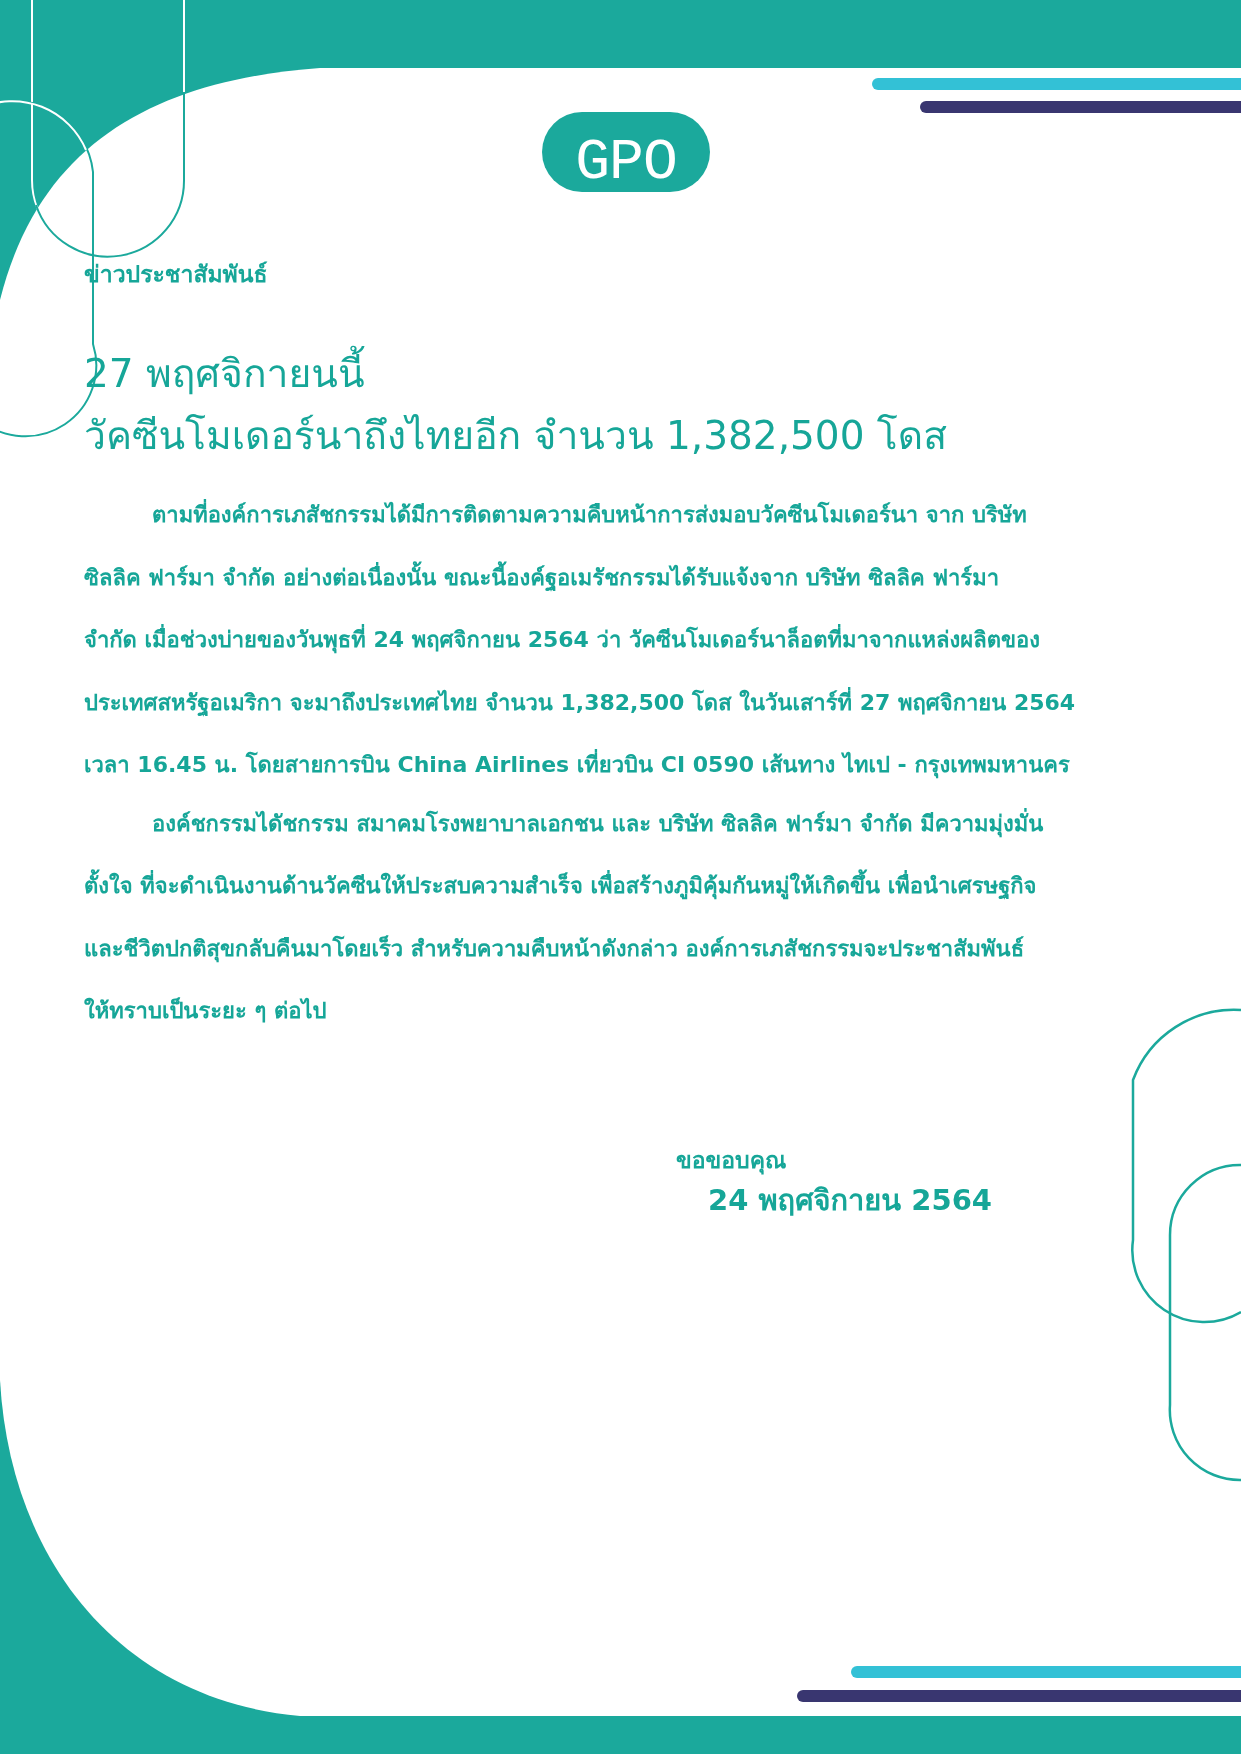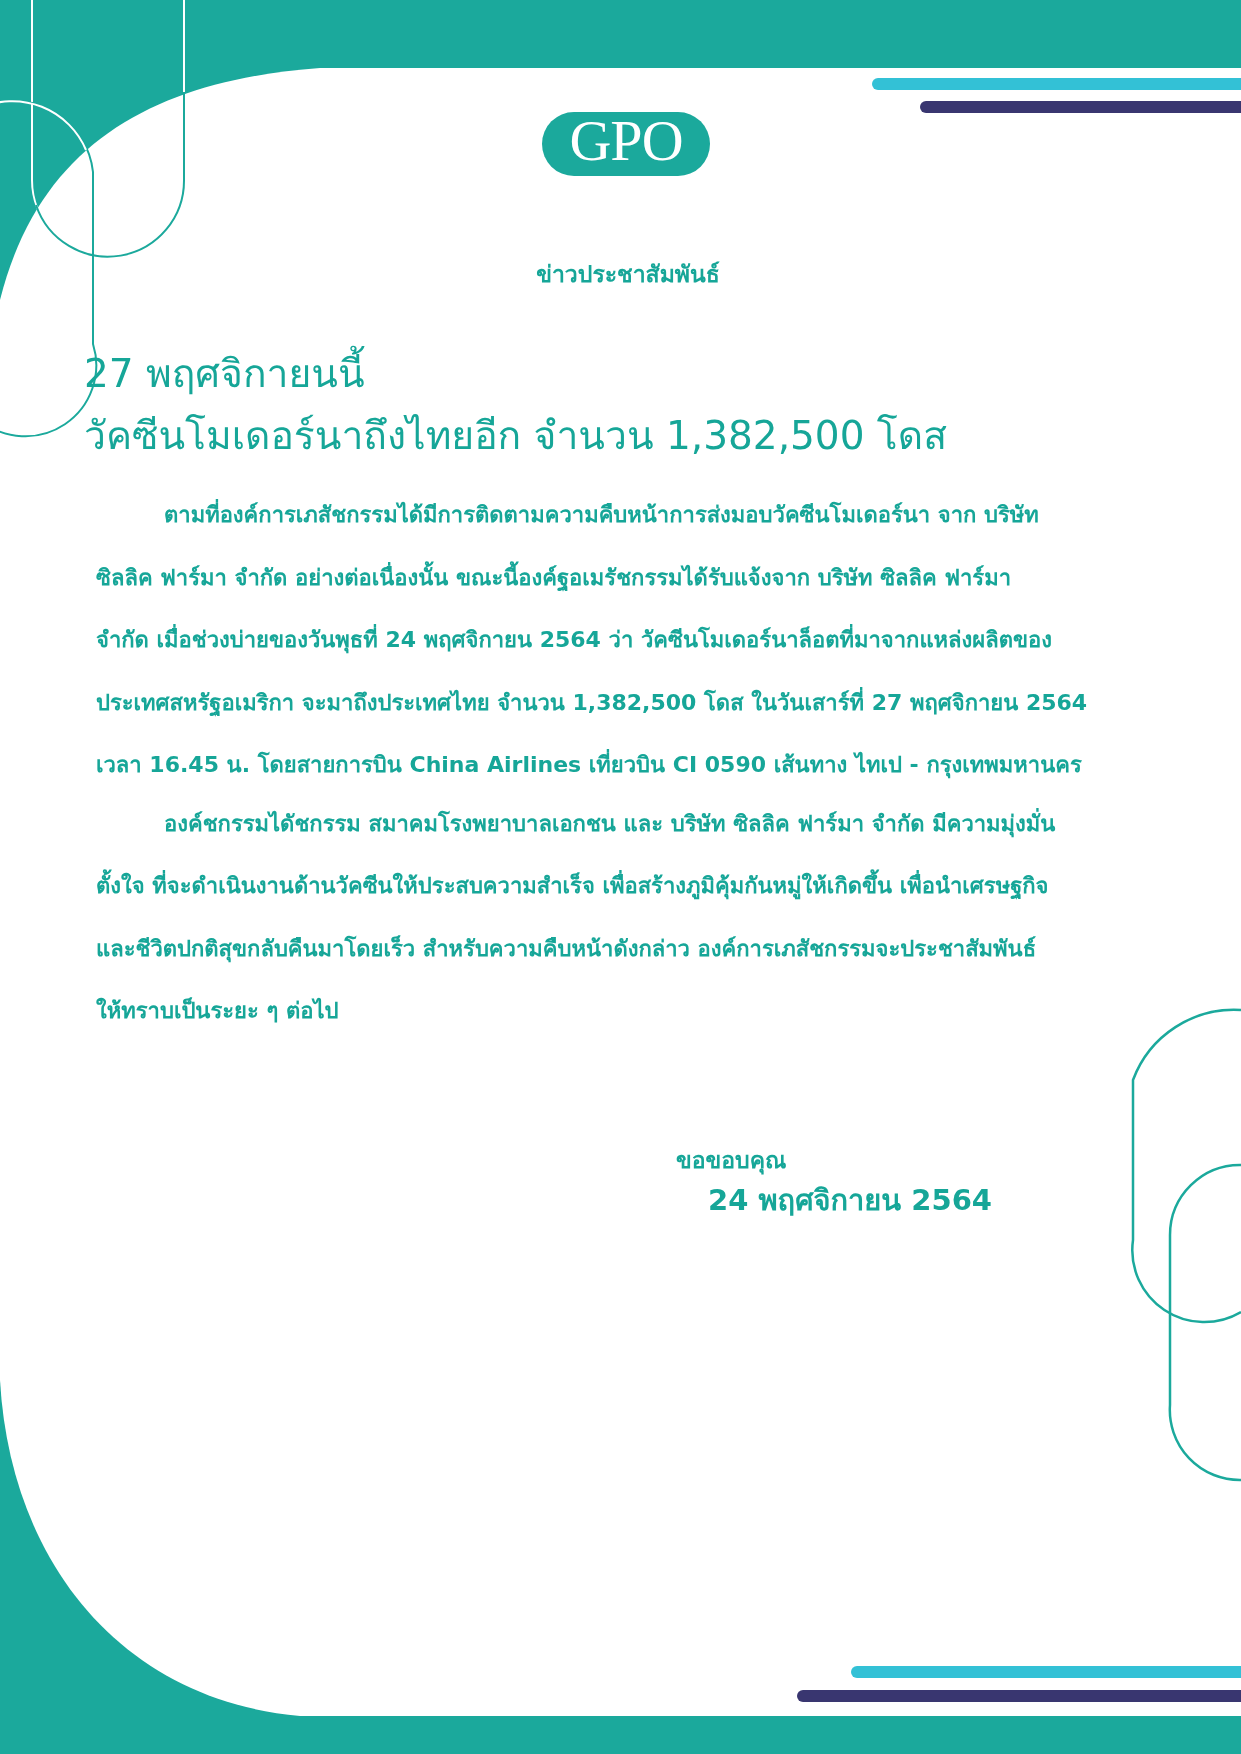--- a/index.html
+++ b/index.html
@@ -11,54 +11,54 @@
       color: #16a698;
     }
     .deco-svg {
       position: absolute;
       left: 0; top: 0;
       width: 1241px; height: 1754px;
     }
     .logo {
       position: absolute;
       left: 542px; top: 112px;
-      width: 168px; height: 64px;
+      width: 168px; height: 80px;
       background: #1ba99c;
       border-radius: 40px;
-      display: flex; align-items: flex-start; justify-content: center;
+      display: flex; align-items: flex-end; justify-content: center;
       color: #ffffff;
-      font-family: Liberation Serif, serif;
+      font-family: Liberation Mono, monospace;
       font-size: 58px;
       letter-spacing: -1px;
       line-height: 1;
     }
     .content {
       position: absolute;
       left: 84px; top: 0;
       width: 1076px;
     }
     .kicker {
       position: absolute;
-      left: 8px; top: 256px; width: 1072px;
-      text-align: center;
+      left: 0; top: 256px; width: 1072px;
+      text-align: left;
       font-size: 23px;
       font-weight: bold;
     }
     .headline {
       position: absolute;
       left: 0; width: 1072px;
       text-align: left;
       font-size: 39px;
       font-weight: normal;
     }
     .headline.l1 { top: 342px; }
     .headline.l2 { top: 404px; }
     .body-text {
       position: absolute;
-      left: 12px; top: 484px;
+      left: 0; top: 484px;
       width: 1076px;
       font-size: 22px;
       font-weight: bold;
       line-height: 62.5px;
     }
     .body-line { white-space: nowrap; display: block; }
     .body-line.indent { padding-left: 68px; }
     .signoff {
       position: absolute;
       left: 760px; top: 1140px;

